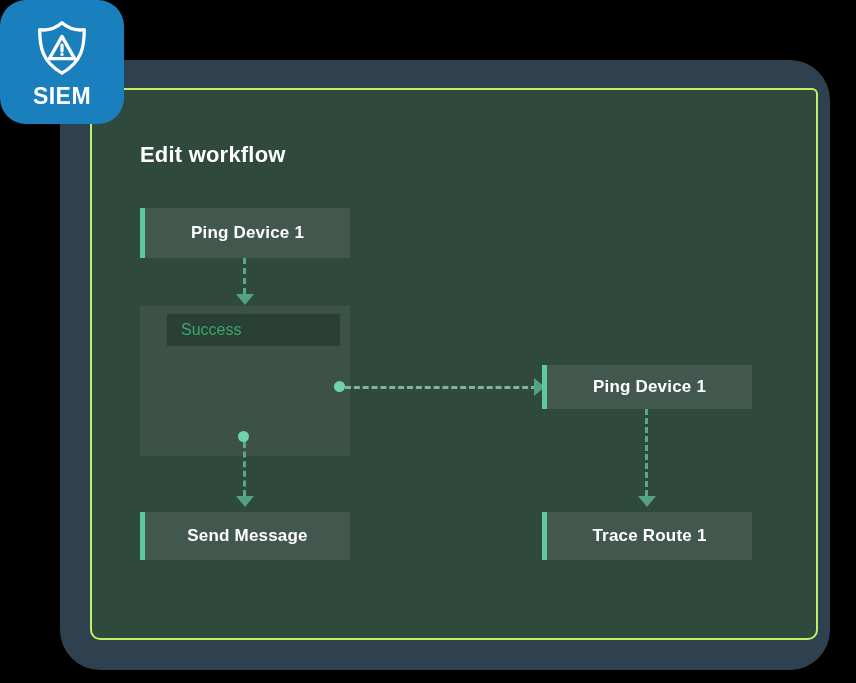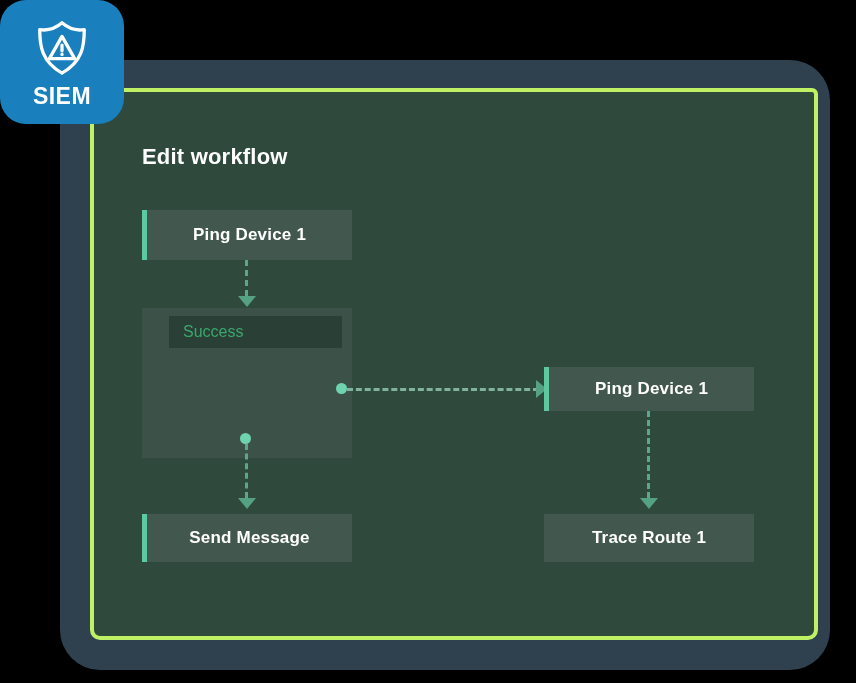--- a/index.html
+++ b/index.html
@@ -5,21 +5,21 @@
   html,body{margin:0;padding:0;background:#000;}
   body{width:856px;height:683px;position:relative;overflow:hidden;
        font-family:"Liberation Sans",sans-serif;}
 
   
   .frame{position:absolute;left:60px;top:60px;width:770px;height:610px;
          background:#2f414f;border-radius:40px;}
 
   
   .panel{position:absolute;left:90px;top:88px;width:728px;height:552px;
-         background:#2f4a3d;border:4px solid #bef264;
+         background:#2f4a3d;border:2px solid #bef264;
          border-radius:6px 6px 10px 10px;box-sizing:border-box;overflow:hidden;}
 
   
   .badge{position:absolute;left:0;top:0;width:124px;height:124px;
          background:#1a7fbd;border-radius:26px;
          display:flex;flex-direction:column;align-items:center;
          justify-content:center;gap:2px;}
   .badge svg{display:block;}
   .badge-label{color:#fff;font-size:23px;font-weight:bold;letter-spacing:.5px;
                line-height:1;margin-top:4px;}
@@ -113,21 +113,21 @@
     <div class="conn">
       <div class="vline" style="left:553px;top:319px;height:87px;"></div>
       <div class="arrow-down" style="left:546px;top:406px;"></div>
     </div>
 
     <div class="node" style="left:48px;top:422px;width:210px;height:48px;">
       <div class="accent"></div>
       <div class="node-label">Send Message</div>
     </div>
 
-    <div class="node" style="left:450px;top:422px;width:210px;height:48px;flex-direction:column;">
+    <div class="node" style="left:450px;top:422px;width:210px;height:48px;">
       <div class="accent"></div>
       <div class="node-label">Trace Route 1</div>
     </div>
 
   </div>
 </div>
 
 <div class="badge">
   <span>
     <svg width="62" height="62" viewBox="0 0 64 64" fill="none" stroke="#ffffff" stroke-width="3.4" stroke-linecap="round" stroke-linejoin="round">

